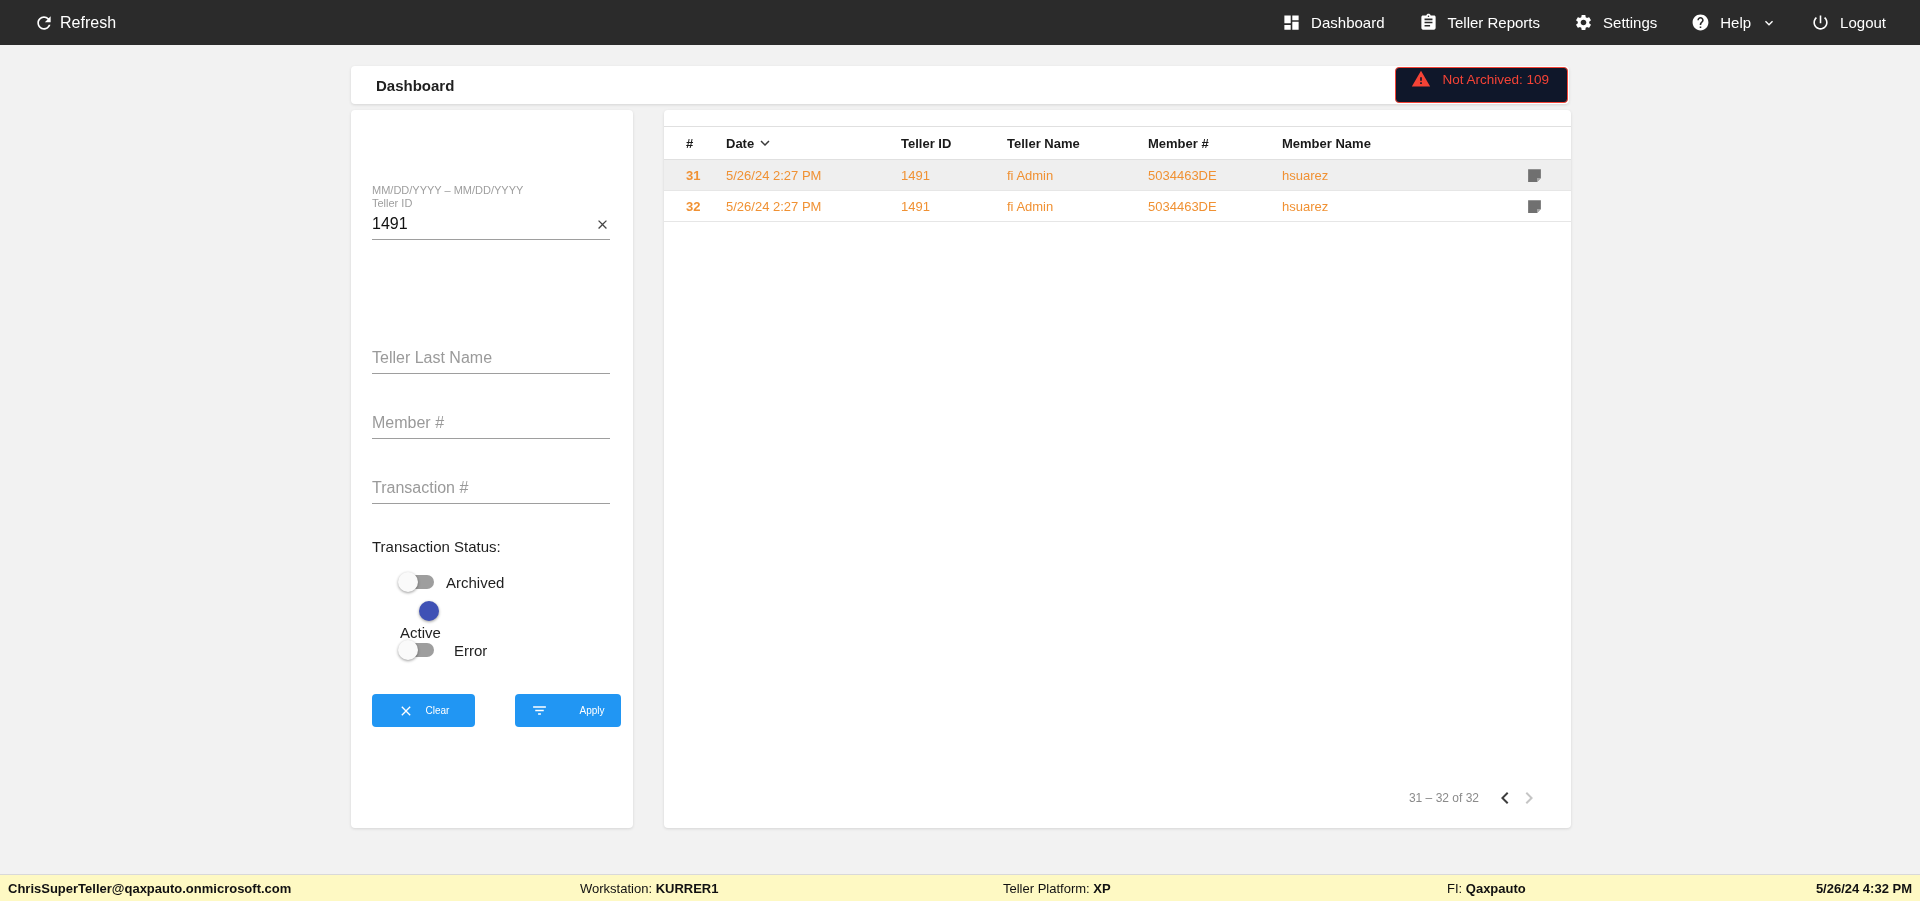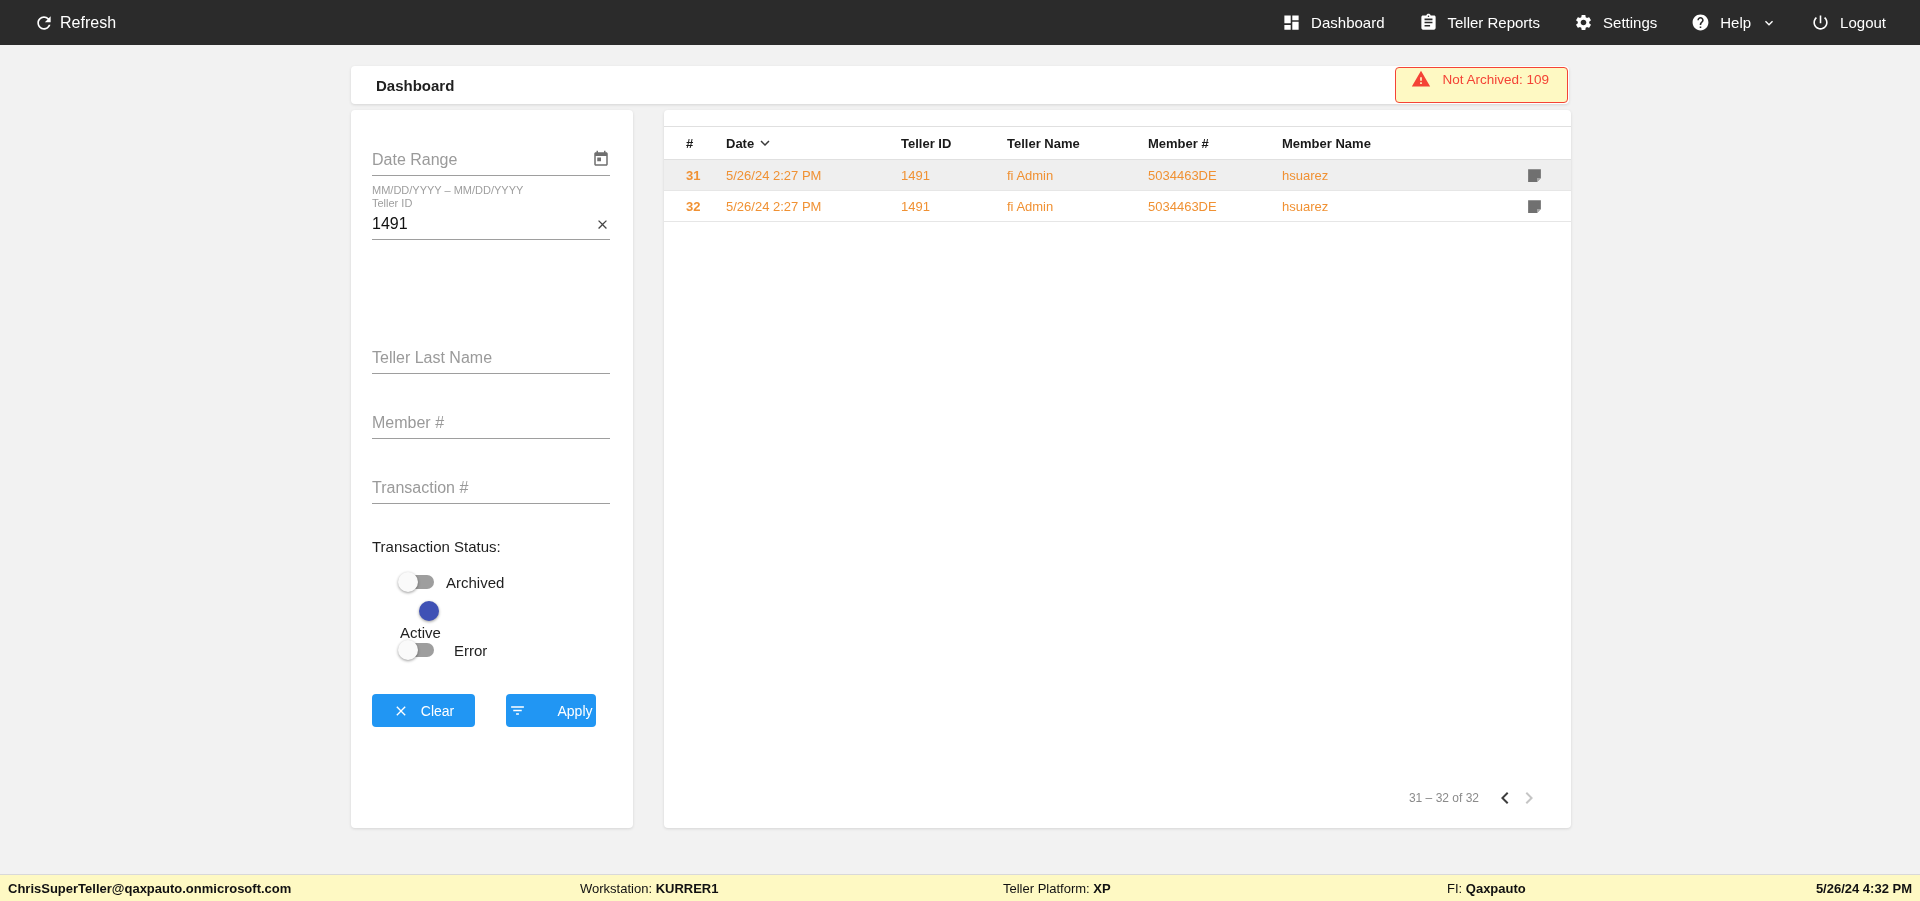--- a/index.html
+++ b/index.html
@@ -10,40 +10,40 @@
   
   .navbar { position:absolute; top:0; left:0; width:1920px; height:45px; background:#2b2b2b; color:#fff; display:flex; align-items:center; }
   .nav-left { position:absolute; left:34px; display:flex; align-items:center; gap:6px; cursor:pointer; }
   .nav-right { position:absolute; right:34px; display:flex; align-items:center; gap:34px; }
   .nav-item { display:flex; align-items:center; gap:10px; font-size:15px; cursor:pointer; }
   .nav-item svg { fill:#fff; }
 
   
   .titlebar { position:absolute; left:351px; top:66px; width:1218px; height:38px; background:#fff; border-radius:4px; box-shadow:0 1px 3px rgba(0,0,0,.12); display:flex; align-items:center; }
   .titlebar-text { margin-left:25px; font-size:15px; font-weight:700; color:#1f1f1f; }
-  .badge { position:absolute; right:1px; top:1px; height:36px; background:#fef9c3; border:1px solid #f44336; border-radius:4px; display:flex; align-items:center; gap:10px; padding:0 18px 12px 14px; }
+  .badge { position:absolute; right:1px; top:1px; height:36px; background:#0f172a; border:1px solid #f44336; border-radius:4px; display:flex; align-items:center; gap:10px; padding:0 18px 12px 14px; }
   .badge-text { color:#f44336; font-size:13.5px; }
 
   
   .filter-card { position:absolute; left:351px; top:110px; width:282px; height:718px; background:#fff; border-radius:4px; box-shadow:0 1px 3px rgba(0,0,0,.12); }
   .field { position:absolute; left:21px; width:238px; border-bottom:1px solid #9e9e9e; height:34px; display:flex; align-items:flex-end; padding-bottom:6px; }
   .field .ph { font-size:16px; color:#9a9a9a; flex:1; }
   .field .val { font-size:16px; color:#111; flex:1; }
   .field .ficon { color:#6f6f6f; margin-bottom:1px; cursor:pointer; }
   .microtext { position:absolute; left:21px; font-size:11px; color:#9e9e9e; }
   .status-title { position:absolute; left:21px; font-size:15px; color:#1f1f1f; }
   .toggle-row { position:absolute; left:49px; display:flex; align-items:center; gap:20px; height:24px; cursor:pointer; }
   .track { width:34px; height:14px; border-radius:7px; position:relative; }
   .toggle-row.off .track { background:#9e9e9e; }
   .toggle-row.on  .track { background:#959ed6; }
   .knob { width:20px; height:20px; border-radius:50%; position:absolute; top:-3px; box-shadow:0 1px 3px rgba(0,0,0,.4); }
   .toggle-row.off .knob { left:-2px; background:#fafafa; }
   .toggle-row.on  .knob { right:-2px; background:#3f51b5; }
   .toggle-label { font-size:15px; color:#1f1f1f; }
-  .btn { position:absolute; top:584px; height:33px; background:#2196f3; color:#fff; border:none; border-radius:4px; font-size:14px; font-family:"Liberation Sans",sans-serif; display:flex; align-items:center; justify-content:center; gap:12px; cursor:pointer; }
+  .btn { position:absolute; top:584px; height:33px; background:#2196f3; color:#fff; border:none; border-radius:4px; font-size:10px; font-family:"Liberation Sans",sans-serif; display:flex; align-items:center; justify-content:center; gap:12px; cursor:pointer; }
   .btn svg { fill:#fff; }
 
   
   .table-card { position:absolute; left:664px; top:110px; width:907px; height:718px; background:#fff; border-radius:4px; box-shadow:0 1px 3px rgba(0,0,0,.12); }
   .tgrid { display:grid; grid-template-columns:40px 175px 106px 141px 134px 1fr 52px; align-items:center; padding:0 28px 0 22px; }
   .thead { position:absolute; top:16px; left:0; width:100%; height:34px; border-top:1px solid #e0e0e0; border-bottom:1px solid #e0e0e0; }
   .th { font-size:13px; font-weight:700; color:#1a1a1a; display:flex; align-items:center; gap:2px; cursor:pointer; }
   .th svg { fill:#3a3a3a; }
   .trow { position:absolute; left:0; width:100%; height:31px; border-bottom:1px solid #e6e6e6; font-size:13px; color:#f09133; cursor:pointer; }
   .trow .cell-num { font-weight:700; }
@@ -128,28 +128,20 @@
       <svg width="22" height="20" viewBox="0 0 24 24" fill="#f44336">
           <path d="M1 21h22L12 2 1 21zm12-3h-2v-2h2v2zm0-4h-2v-4h2v4z"></path>
         </svg>
     </span>
     <span class="badge-text">Not Archived: 109</span>
   </div>
 </div>
 
 <div class="filter-card">
 
-  <div class="field" style="top:32px;">
-    <span class="ph">Date Range</span>
-    <span class="ficon">
-      <svg width="18" height="18" viewBox="0 0 24 24" fill="#6f6f6f">
-          <path d="M19 3h-1V1h-2v2H8V1H6v2H5c-1.11 0-2 .9-2 2v14c0 1.1.89 2 2 2h14c1.1 0 2-.9 2-2V5c0-1.1-.9-2-2-2zm0 16H5V8h14v11zM7 10h5v5H7z"></path>
-        </svg>
-    </span>
-  </div>
   <div class="microtext" style="top:74px;">MM/DD/YYYY – MM/DD/YYYY</div>
   <div class="microtext" style="top:87px;">Teller ID</div>
   <div class="field" style="top:96px;">
     <span class="val">1491</span>
     <span class="ficon">
       <svg width="15" height="15" viewBox="0 0 24 24" fill="#454545">
           <path d="M19 6.41L17.59 5 12 10.59 6.41 5 5 6.41 10.59 12 5 17.59 6.41 19 12 13.41 17.59 19 19 17.59 13.41 12z"></path>
         </svg>
     </span>
   </div>
@@ -186,21 +178,21 @@
   </div>
 
   <button class="btn" style="left:21px; width:103px;">
     <span>
       <svg width="16" height="16" viewBox="0 0 24 24">
           <path d="M19 6.41L17.59 5 12 10.59 6.41 5 5 6.41 10.59 12 5 17.59 6.41 19 12 13.41 17.59 19 19 17.59 13.41 12z"></path>
         </svg>
     </span>
     <span>Clear</span>
   </button>
-  <button class="btn" style="left:155px; width:90px;gap:31px;">
+  <button class="btn" style="left:164px; width:106px;gap:31px;">
     <span>
       <svg width="17" height="17" viewBox="0 0 24 24">
           <path d="M10 18h4v-2h-4v2zM3 6v2h18V6H3zm3 7h12v-2H6v2z"></path>
         </svg>
     </span>
     <span>Apply</span>
   </button>
 </div>
 
 <div class="table-card">

